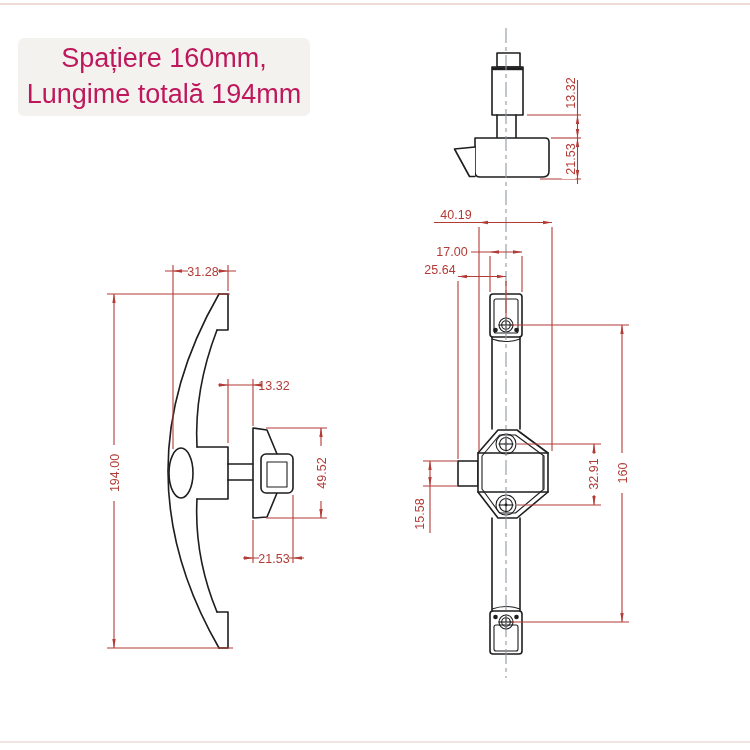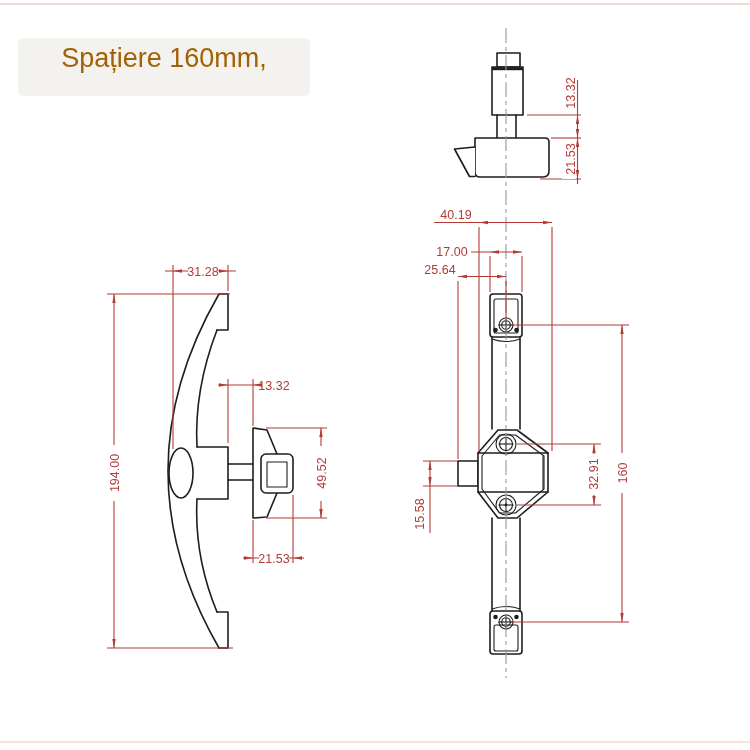--- a/index.html
+++ b/index.html
@@ -2,41 +2,42 @@
 <html><head>
 <meta charset="utf-8">
 <style>
   html,body{margin:0;padding:0;background:#ffffff;}
   #stage{position:relative;width:750px;height:750px;background:#ffffff;overflow:hidden;
          font-family:"Liberation Sans",sans-serif;}
   .divider-top{position:absolute;left:0;top:3px;width:750px;height:2px;background:#eedbd6;}
   .divider-bottom{position:absolute;left:0;top:741px;width:750px;height:2px;background:#f2e4e0;}
   #title-block{position:absolute;left:18px;top:38px;width:292px;min-height:52px;
                background:#f4f2ef;border-radius:6px;text-align:center;
-               color:#a16207;font-size:27px;line-height:36px;padding:2px 0 4px 0;}
+               color:#be185d;font-size:27px;line-height:36px;padding:2px 0 4px 0;}
   svg{position:absolute;left:0;top:0;}
   .o{stroke:#1e1e1e;stroke-width:1.6;fill:none;stroke-linejoin:round;stroke-linecap:round;}
   .of{stroke:#1e1e1e;stroke-width:1.6;fill:#ffffff;stroke-linejoin:round;}
   .oi{stroke:#1e1e1e;stroke-width:1.1;fill:none;stroke-linejoin:round;}
   .ofill{fill:#1e1e1e;stroke:none;}
   .wf{fill:#ffffff;stroke:none;}
   .r{stroke:#b23b36;stroke-width:1.1;fill:none;}
   .ra{fill:#b23b36;stroke:none;}
   .rt{fill:#b23b36;font-size:12.5px;font-family:"Liberation Sans",sans-serif;}
   .c{stroke:#9099a4;stroke-width:1.1;fill:none;stroke-dasharray:15 4 4 4;}
 </style>
 </head>
 <body>
 
 <div id="stage">
   <div class="divider-top"></div>
   <div class="divider-bottom"></div>
 
   <div id="title-block">
     <div>Spațiere 160mm,</div>
+    <div>Lungime totală 194mm</div>
   </div>
 
   <svg width="750" height="750" viewBox="0 0 750 750">
 
     <g>
       <path class="o" d="M219,294 L228,294 L228,330 L217,330"></path>
       <path class="o" d="M219,294 Q117,471 219,648"></path>
       <path class="o" d="M217,330 Q194,390 197,447"></path>
       <path class="o" d="M219,648 L228,648 L228,612 L217,612"></path>
       <path class="o" d="M217,612 Q194,556 197,499"></path>

